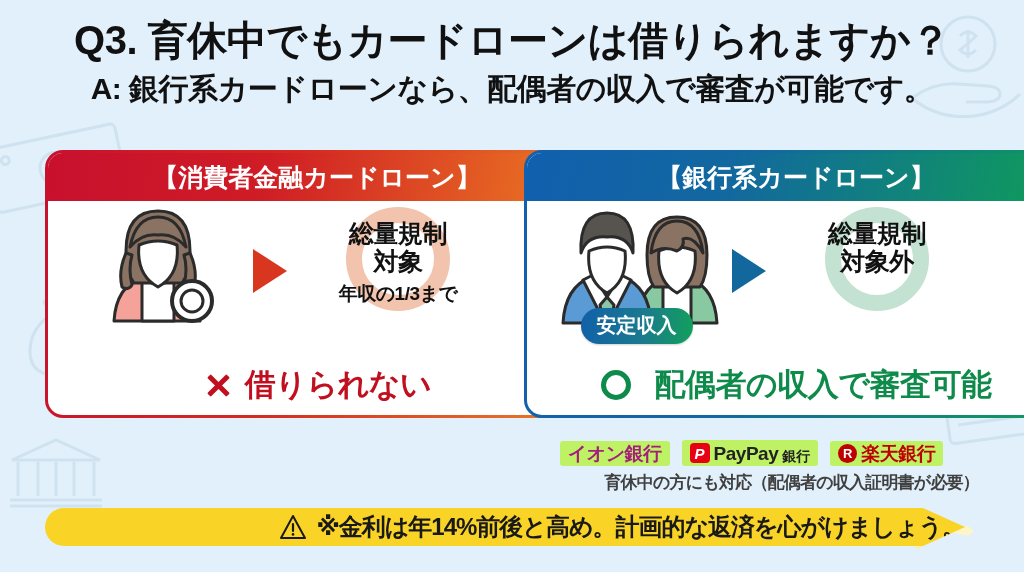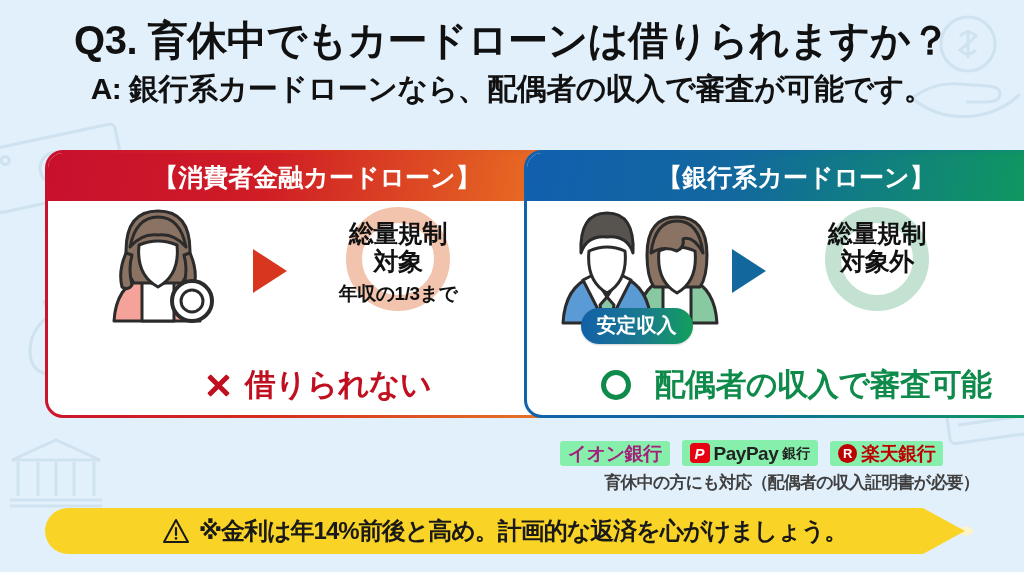--- a/index.html
+++ b/index.html
@@ -210,25 +210,25 @@
     z-index: 3;
     text-align: center;
   }
   #bank-logos {
     display: flex;
     justify-content: center;
     align-items: center;
     gap: 12px;
   }
   .bank-logo {
-    background: #86efac;
+    background: #bef264;
     border-radius: 3px;
     padding: 3px 8px;
     display: flex;
-    align-items: center;
+    align-items: flex-end;
     gap: 4px;
     font-size: 19px;
     font-weight: 700;
     white-space: nowrap;
     line-height: 1;
   }
   #logo-aeon .bank-name { color: #a41f7c; letter-spacing: -0.5px; }
   #logo-paypay .bank-name { color: #222222; letter-spacing: -0.5px; }
   #logo-paypay .bank-suffix { color: #222222; font-size: 14px; }
   #logo-rakuten .bank-name { color: #bf0000; letter-spacing: -0.5px; }
@@ -258,27 +258,27 @@
     color: #404040;
     letter-spacing: -0.8px;
     white-space: nowrap;
     text-align: right;
   }
 
   
   #warning-banner {
     position: absolute;
     left: 45px; top: 508px;
-    width: 920px; height: 46px;
+    width: 920px; height: 38px;
     background: #f9d426;
     border-radius: 23px 0 0 23px;
     z-index: 3;
     display: flex;
     align-items: center;
-    justify-content: center;
+    justify-content: flex-end;
     gap: 10px;
     clip-path: polygon(0 0, calc(100% - 42px) 0, 100% 50%, calc(100% - 42px) 100%, 0 100%);
   }
   #warning-notch {
     position: absolute;
     left: 916px; top: 508px;
     width: 60px; height: 46px;
     z-index: 2;
   }
   #warning-text {

